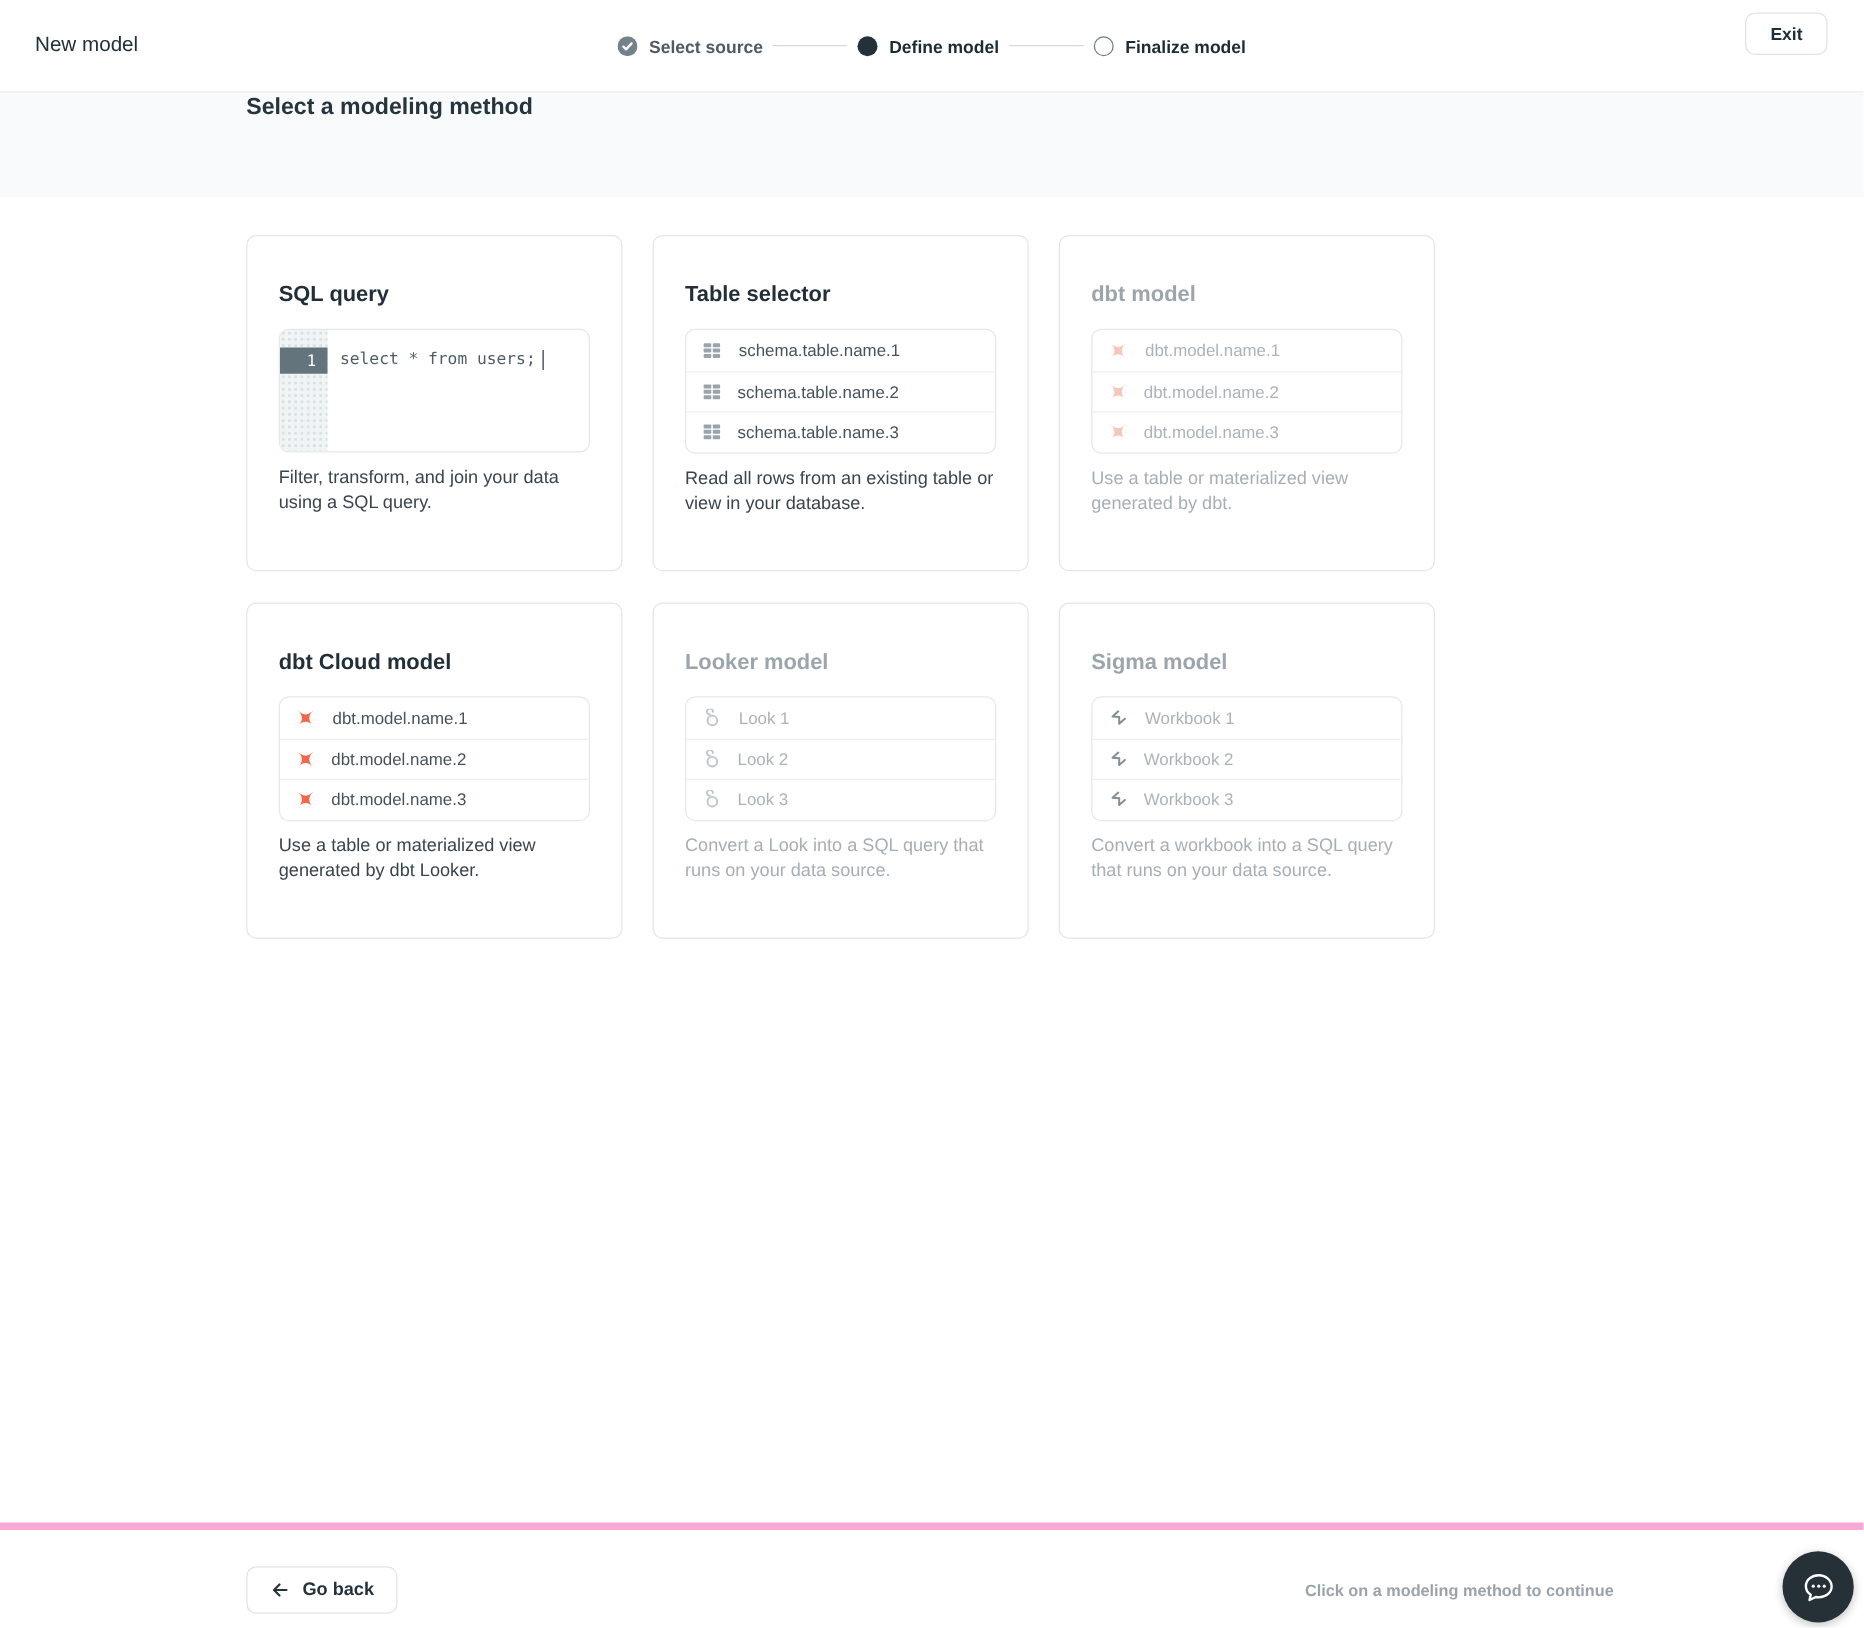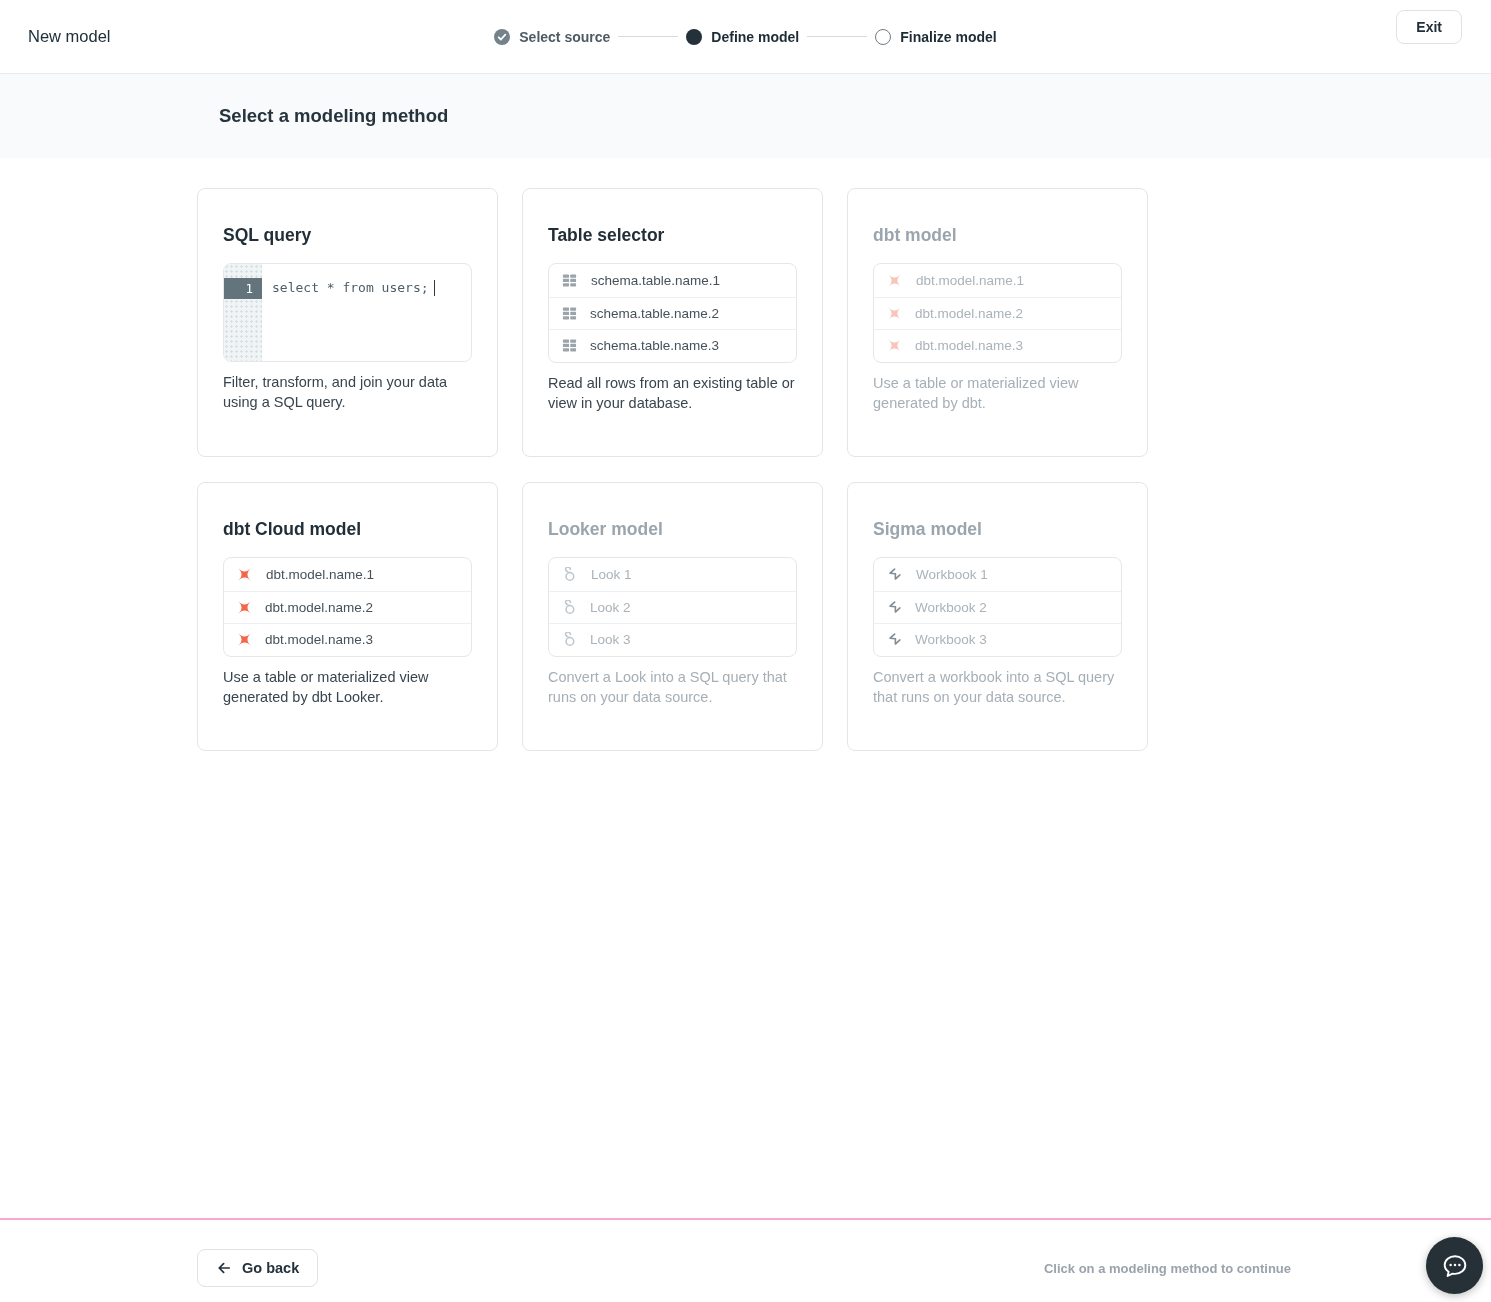--- a/index.html
+++ b/index.html
@@ -17,21 +17,21 @@
   .step.complete .step-label { color:#4e5b64; }
   .step-dot { width:16px; height:16px; border-radius:50%; flex:0 0 auto; }
   .step.current .step-dot { background:#24313b; }
   .step.upcoming .step-dot { background:#fff; border:1.6px solid #6f7b83; }
   .step-connector { width:60px; height:1.5px; background:#d6dbde; margin:0 8px; }
   .exit-btn { position:absolute; right:29px; top:10px; height:34px; padding:0 19px;
     background:#fff; border:1px solid #dfe3e6; border-radius:8px; font-size:14px; font-weight:600;
     color:#20303a; cursor:pointer; font-family:inherit;margin-left:28px; }
 
   
-  .subheader { height:84px; background:#f8fafb; display:flex; align-items:center; flex:0 0 auto;padding-left:22px; }
+  .subheader { height:84px; background:#f8fafb; display:flex; align-items:flex-start; flex:0 0 auto; }
   .subheader h2 { margin-left:197px; font-size:18.5px; font-weight:600; color:#27343e; }
 
   
   .main { flex:1 1 auto; background:#fff; }
   .cards { padding:30px 0 0 197px; display:grid; grid-template-columns:repeat(3,301px); gap:25px 24px; }
   .card { border:1px solid #e2e6e9; border-radius:8px; background:#fff; height:269px; padding:25px; cursor:pointer; }
   .card.disabled { cursor:default; }
   .card-title { font-size:17.5px; font-weight:600; color:#222f38; margin-top:11px; }
   .card.disabled .card-title { color:#9ba5ad; }
   .card-desc { margin-top:10px; font-size:14.5px; line-height:20px; color:#39454e; max-width:252px; }
@@ -52,21 +52,21 @@
   .code-gutter { width:38px; flex:0 0 auto; background-color:#f0f4f5;
     background-image:radial-gradient(#d7e0e3 1px, transparent 1.1px); background-size:5px 5px;
     padding-top:14px; }
   .line-badge { height:21px; background:#64747d; color:#fff; font-family:"DejaVu Sans Mono","Liberation Mono",monospace;
     font-size:12.5px; display:flex; align-items:center; justify-content:flex-end; padding-right:9px; }
   .code-body { padding:16px 0 0 10px; font-family:"DejaVu Sans Mono","Liberation Mono",monospace;
     font-size:13px; color:#4e5d66; display:flex; align-items:flex-start; }
   .code-cursor { display:inline-block; width:1.6px; height:16px; background:#2b3a44; margin-left:5px; }
 
   
-  .footer { position:relative; height:84px; border-top:2px solid #f9a8d4; background:#fff; flex:0 0 auto;padding-left:36px; }
+  .footer { position:relative; height:84px; border-top:6px solid #f9a8d4; background:#fff; flex:0 0 auto;padding-left:36px; }
   .back-btn { position:absolute; left:197px; top:29px; height:38px; padding:0 18px;
     display:flex; align-items:center; gap:10px; background:#fff; border:1px solid #dfe3e6;
     border-radius:8px; font-size:14.5px; font-weight:600; color:#25323c; cursor:pointer; font-family:inherit; }
   .footer-hint { position:absolute; right:200px; top:41px; font-size:13px; font-weight:600; color:#9aa3ab; }
   .chat-widget { position:absolute; right:8px; top:17px; width:57px; height:57px; border-radius:50%;
     background:#263137; display:flex; align-items:center; justify-content:center; cursor:pointer;
     box-shadow:0 2px 8px rgba(0,0,0,.25); border:none; }
 </style>
 </head>
 <body>

